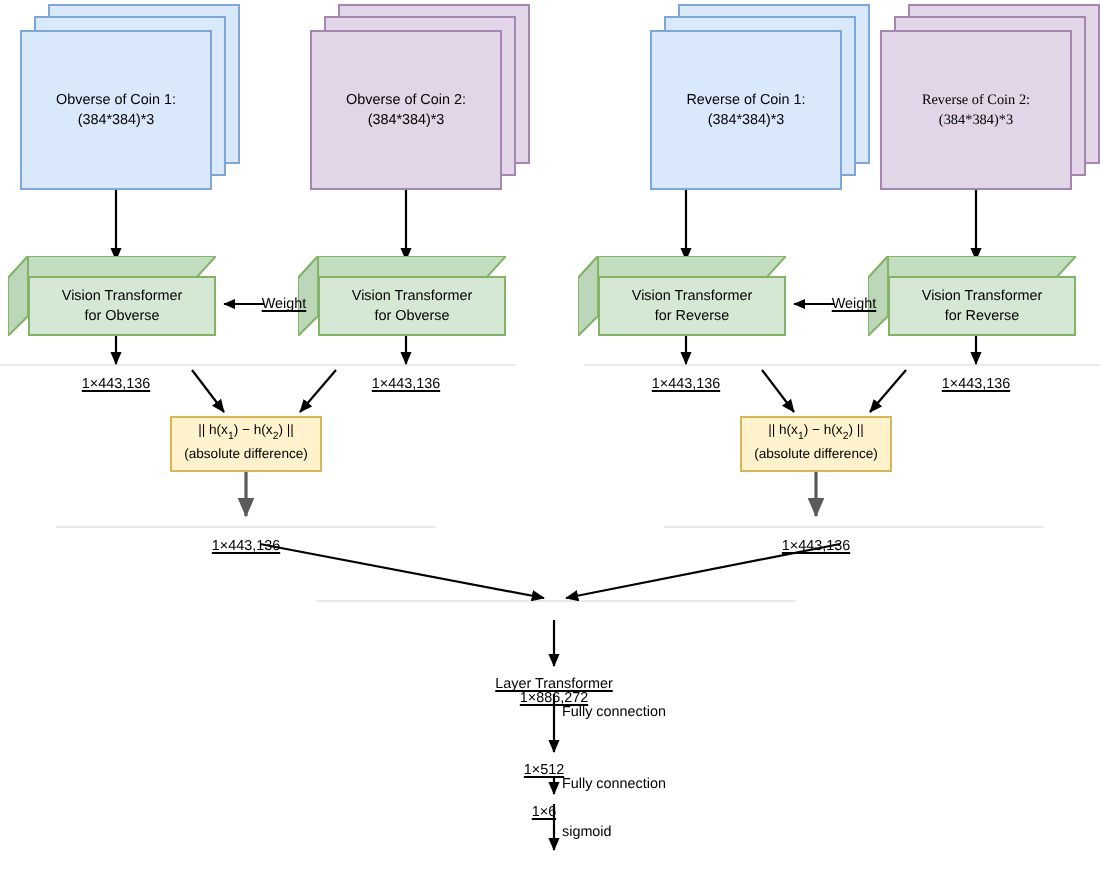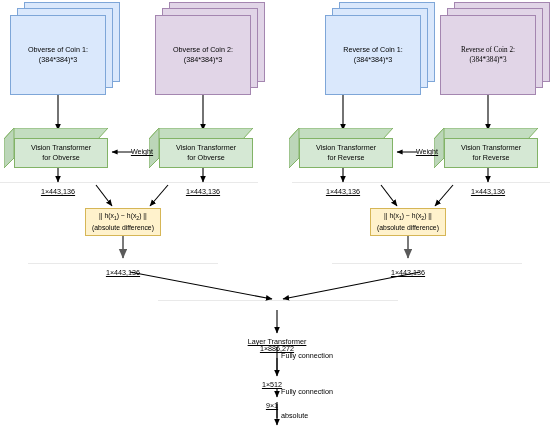--- a/index.html
+++ b/index.html
@@ -310,19 +310,19 @@
   <div class="txt ctr" style="left:277px; top:305px;margin-top:40px;">1×886,272</div>
 
   <div class="txt ctr" style="left:277px; top:338px;">Layer Transformer</div>
 
   <div class="txt" style="left:281px; top:352px;">Fully connection</div>
 
   <div class="txt ctr" style="left:272px; top:381px;">1×512</div>
 
   <div class="txt" style="left:281px; top:388px;">Fully connection</div>
 
-  <div class="txt ctr" style="left:272px; top:402px;">9×1</div>
-
-  <div class="txt" style="left:281px; top:412px;">absolute</div>
+  <div class="txt ctr" style="left:272px; top:402px;">1×6</div>
+
+  <div class="txt" style="left:281px; top:412px;">sigmoid</div>
 
   <div class="txt ctr" style="left:277px; top:427px;margin-top:45px;">probability</div>
 
 </div>
 
 </body></html>

